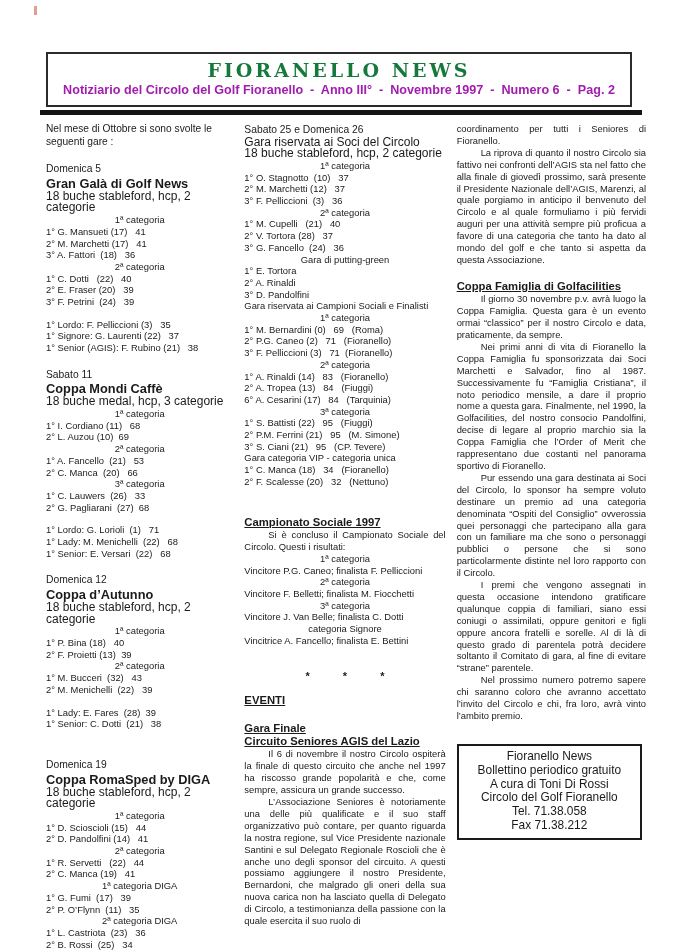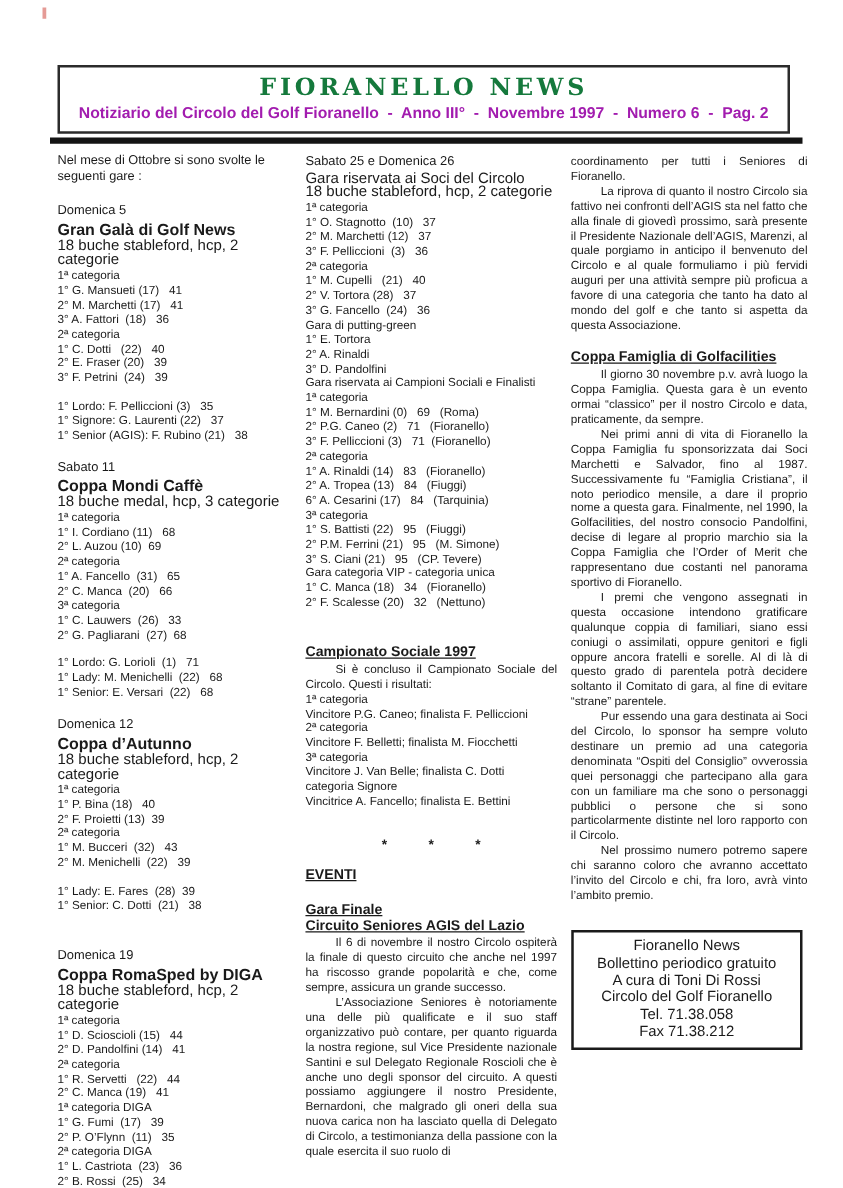--- a/index.html
+++ b/index.html
@@ -32,21 +32,21 @@
   .col-left{width:188px;}
   .col-mid{width:202px;}
   .col-right{width:190px;}
 
   .blk{font-size:9.4px;line-height:11.7px;white-space:pre-wrap;}
   .s-intro{font-size:10.2px;line-height:12.6px;}
   .s-date{font-size:10.3px;line-height:13.5px;}
   .s-title{font-weight:700;font-size:12.8px;line-height:15px;white-space:normal;}
   .s-title-caps{font-weight:700;font-size:11.2px;line-height:13.5px;white-space:normal;}
   .s-sub{font-size:12px;}
-  .s-center{}
+  .s-center{text-align:center;}
   .s-line{}
   .s-h2{font-weight:700;font-size:11.3px;line-height:13.4px;white-space:normal;text-decoration:underline;}
   .s-para,.s-para-ind{text-align:justify;white-space:normal;line-height:11.9px;}
   .s-para-ind{text-indent:24px;}
   .s-stars{text-align:center;font-weight:700;font-size:11px;letter-spacing:9px;padding-left:9px;}
   .s-gap{height:11px;}
   .s-gap2{height:14px;}
 
   
   .imprint{
@@ -87,21 +87,21 @@
       <div class="blk s-line">1° Signore: G. Laurenti (22)   37</div>
       <div class="blk s-line">1° Senior (AGIS): F. Rubino (21)   38</div>
       <div class="blk s-gap2"></div>
       <div class="blk s-date">Sabato 11</div>
       <div class="blk s-title">Coppa Mondi Caffè</div>
       <div class="blk s-sub">18 buche medal, hcp, 3 categorie</div>
       <div class="blk s-center">1ª categoria</div>
       <div class="blk s-line">1° I. Cordiano (11)   68</div>
       <div class="blk s-line">2° L. Auzou (10)  69</div>
       <div class="blk s-center">2ª categoria</div>
-      <div class="blk s-line">1° A. Fancello  (31)   65</div>
+      <div class="blk s-line">1° A. Fancello  (21)   53</div>
       <div class="blk s-line">2° C. Manca  (20)   66</div>
       <div class="blk s-center">3ª categoria</div>
       <div class="blk s-line">1° C. Lauwers  (26)   33</div>
       <div class="blk s-line">2° G. Pagliarani  (27)  68</div>
       <div class="blk s-gap"></div>
       <div class="blk s-line">1° Lordo: G. Lorioli  (1)   71</div>
       <div class="blk s-line">1° Lady: M. Menichelli  (22)   68</div>
       <div class="blk s-line">1° Senior: E. Versari  (22)   68</div>
       <div class="blk s-gap2"></div>
       <div class="blk s-date">Domenica 12</div>
@@ -194,22 +194,22 @@
       <div class="blk s-para-ind">L’Associazione Seniores è notoriamente una delle più qualificate e il suo staff organizzativo può contare, per quanto riguarda la nostra regione, sul Vice Presidente nazionale Santini e sul Delegato Regionale Roscioli che è anche uno degli sponsor del circuito. A questi possiamo aggiungere il nostro Presidente, Bernardoni, che malgrado gli oneri della sua nuova carica non ha lasciato quella di Delegato di Circolo, a testimonianza della passione con la quale esercita il suo ruolo di</div>
     </div>
   <div class="col col-right">
     <div>
         <div class="blk s-para">coordinamento per tutti i Seniores di Fioranello.</div>
         <div class="blk s-para-ind">La riprova di quanto il nostro Circolo sia fattivo nei confronti dell’AGIS sta nel fatto che alla finale di giovedì prossimo, sarà presente il Presidente Nazionale dell’AGIS, Marenzi, al quale porgiamo in anticipo il benvenuto del Circolo e al quale formuliamo i più fervidi auguri per una attività sempre più proficua a favore di una categoria che tanto ha dato al mondo del golf e che tanto si aspetta da questa Associazione.</div>
         <div class="blk s-gap2"></div>
         <div class="blk s-h2">Coppa Famiglia di Golfacilities</div>
         <div class="blk s-para-ind">Il giorno 30 novembre p.v. avrà luogo la Coppa Famiglia. Questa gara è un evento ormai “classico” per il nostro Circolo e data, praticamente, da sempre.</div>
         <div class="blk s-para-ind">Nei primi anni di vita di Fioranello la Coppa Famiglia fu sponsorizzata dai Soci Marchetti e Salvador, fino al 1987. Successivamente fu “Famiglia Cristiana”, il noto periodico mensile, a dare il proprio nome a questa gara. Finalmente, nel 1990, la Golfacilities, del nostro consocio Pandolfini, decise di legare al proprio marchio sia la Coppa Famiglia che l’Order of Merit che rappresentano due costanti nel panorama sportivo di Fioranello.</div>
+        <div class="blk s-para-ind">Pur essendo una gara destinata ai Soci del Circolo, lo sponsor ha sempre voluto destinare un premio ad una categoria denominata “Ospiti del Consiglio” ovverossia quei personaggi che partecipano alla gara con un familiare ma che sono o personaggi pubblici o persone che si sono particolarmente distinte nel loro rapporto con il Circolo.</div>
         <div class="blk s-para-ind">I premi che vengono assegnati in questa occasione intendono gratificare qualunque coppia di familiari, siano essi coniugi o assimilati, oppure genitori e figli oppure ancora fratelli e sorelle. Al di là di questo grado di parentela potrà decidere soltanto il Comitato di gara, al fine di evitare “strane” parentele.</div>
-        <div class="blk s-para-ind">Pur essendo una gara destinata ai Soci del Circolo, lo sponsor ha sempre voluto destinare un premio ad una categoria denominata “Ospiti del Consiglio” ovverossia quei personaggi che partecipano alla gara con un familiare ma che sono o personaggi pubblici o persone che si sono particolarmente distinte nel loro rapporto con il Circolo.</div>
         <div class="blk s-para-ind">Nel prossimo numero potremo sapere chi saranno coloro che avranno accettato l’invito del Circolo e chi, fra loro, avrà vinto l’ambito premio.</div>
       </div>
     <div class="imprint">
         <div class="blk s-box-line">Fioranello News</div>
         <div class="blk s-box-line">Bollettino periodico gratuito</div>
         <div class="blk s-box-line">A cura di Toni Di Rossi</div>
         <div class="blk s-box-line">Circolo del Golf Fioranello</div>
         <div class="blk s-box-line">Tel. 71.38.058</div>
         <div class="blk s-box-line">Fax 71.38.212</div>
       </div>

